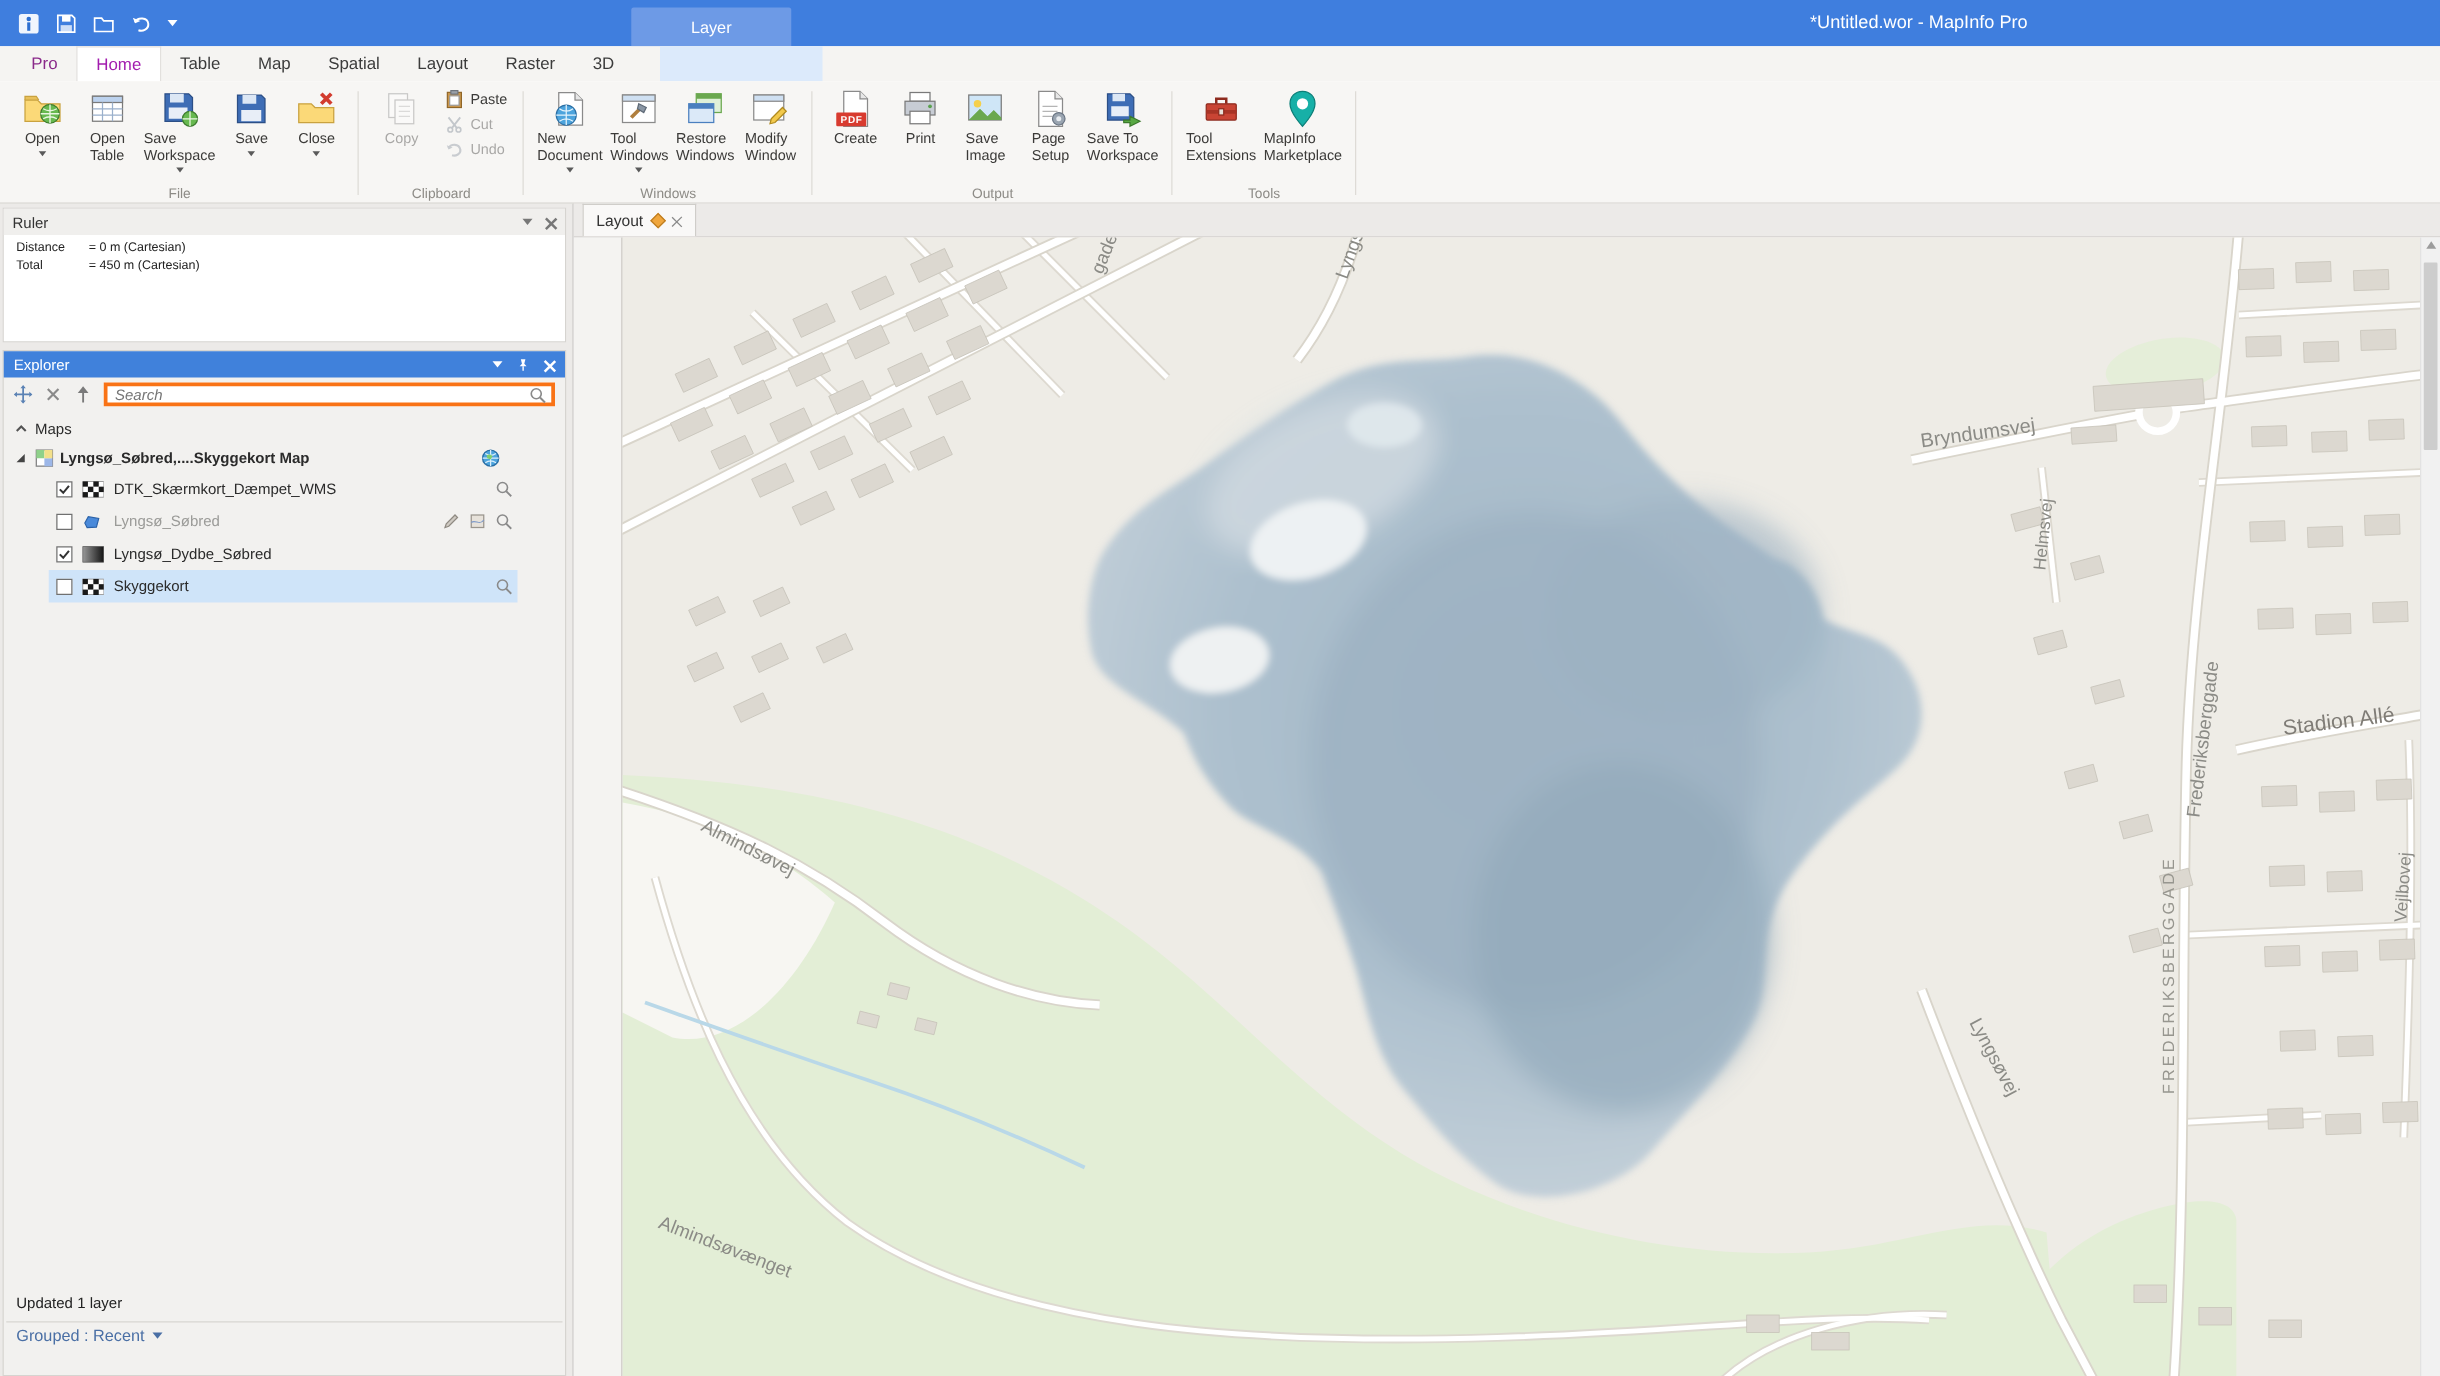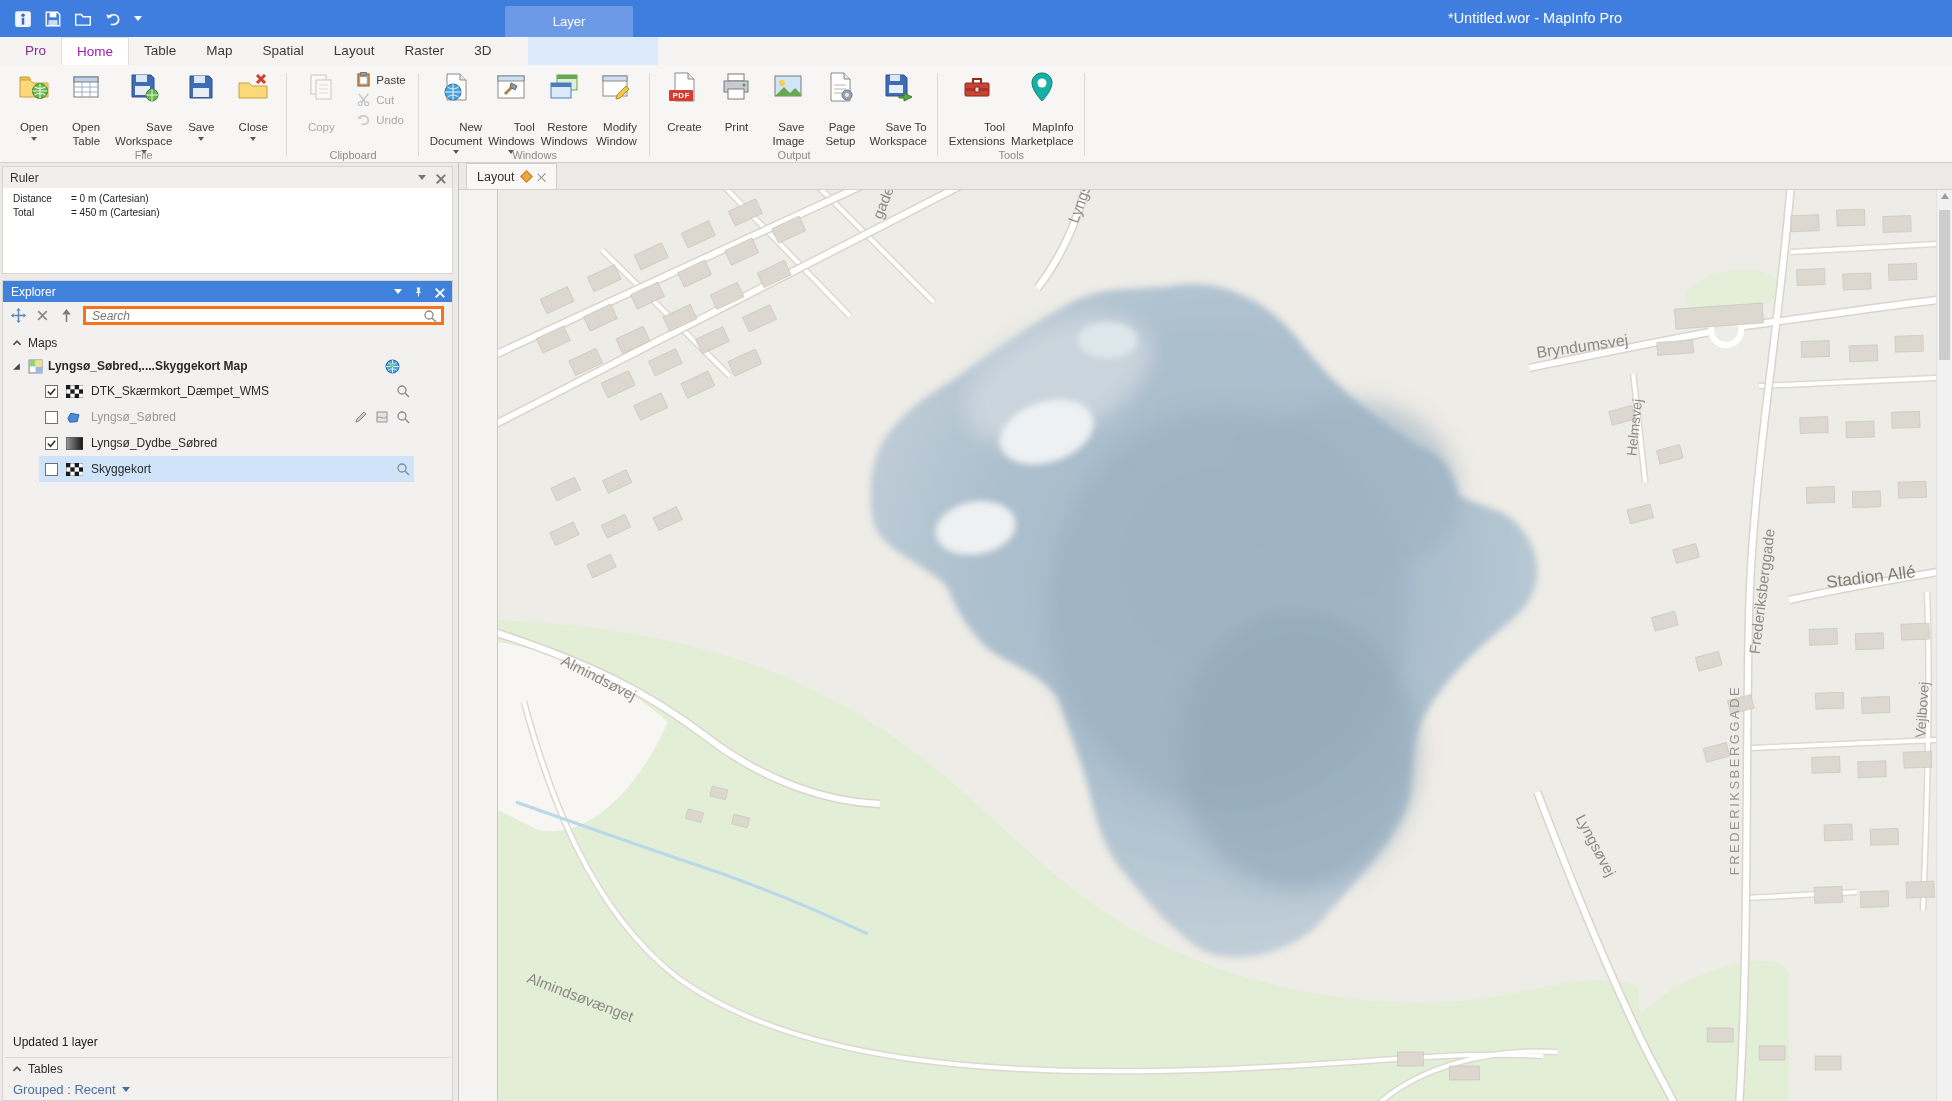--- a/index.html
+++ b/index.html
@@ -22,21 +22,21 @@
   .ctx-tabs { display:flex; margin-left:22px; background:#dceafb; }
   .ctx-tabs .rtab { color:#33414f;margin-top:28px; }
 
   
   .ribbon { position:absolute; top:65px; left:0; right:0; height:98px; background:#f7f6f4; border-bottom:1px solid #d5d2ce; display:flex; }
   .rgroup { position:relative; height:100%; padding:4px 8px 16px 8px; display:flex; align-items:flex-start; }
   .rgroup::after { content:""; position:absolute; right:0; top:8px; bottom:6px; width:1px; background:#dedbd6; }
   .rgroup-label { position:absolute; bottom:1px; left:0; right:0; text-align:center; font-size:11px; color:#8d8b86; }
   .bigbtn { min-width:52px; max-width:72px; display:flex; flex-direction:column; align-items:center; padding:2px 3px; border-radius:2px; cursor:default; }
   .bigbtn .ric { width:32px; height:32px; }
-  .bigbtn .lbl { font-size:11.5px; color:#3b3a38; text-align:right; line-height:1.18; white-space:pre-line; margin-top:18px; }
+  .bigbtn .lbl { font-size:11.5px; color:#3b3a38; text-align:left; line-height:1.18; white-space:pre-line; margin-top:2px; }
   .caret-dn { width:0;height:0;border-left:3.5px solid transparent;border-right:3.5px solid transparent;border-top:4px solid #5a5a5a; margin:2px auto 0; }
   .clip-wrap { display:flex; gap:4px; }
   .clip-col { display:flex; flex-direction:column; gap:3px; padding-top:2px; }
   .smallbtn { display:flex; align-items:center; gap:5px; font-size:11.5px; color:#3b3a38; padding:1px 5px; }
   .smallbtn .sic { width:15px; height:15px; display:inline-flex; }
   .disabled { opacity:.42; }
   .pdfwrap { position:relative; }
   .pdf-badge { position:absolute; left:1px; bottom:2px; background:#d83b2f; color:#fff; font-size:8px; font-weight:bold; padding:1px 3px; border-radius:1px; letter-spacing:.5px; }
 
   
@@ -608,28 +608,20 @@
                 <path d="M9 9l4 4" stroke="#8a8a8a" stroke-width="1.5"></path>
               </svg>
           </span>
         </span>
       </div>
     </div>
 
     <div class="exp-bottom">
       <div class="status-line">Updated 1 layer</div>
       <div class="hr"></div>
-      <div class="sec-row">
-        <span class="glyph">
-          <svg viewBox="0 0 10 10">
-              <path d="M2 6.5l3-3 3 3" fill="none" stroke="#555" stroke-width="1.4"></path>
-            </svg>
-        </span>
-        <span>Tables</span>
-      </div>
       <div class="grouped">
         <span>Grouped : Recent</span>
         <span class="gr-caret"></span>
       </div>
 
       <div class="grp-hd">
         
         
       </div>
 

